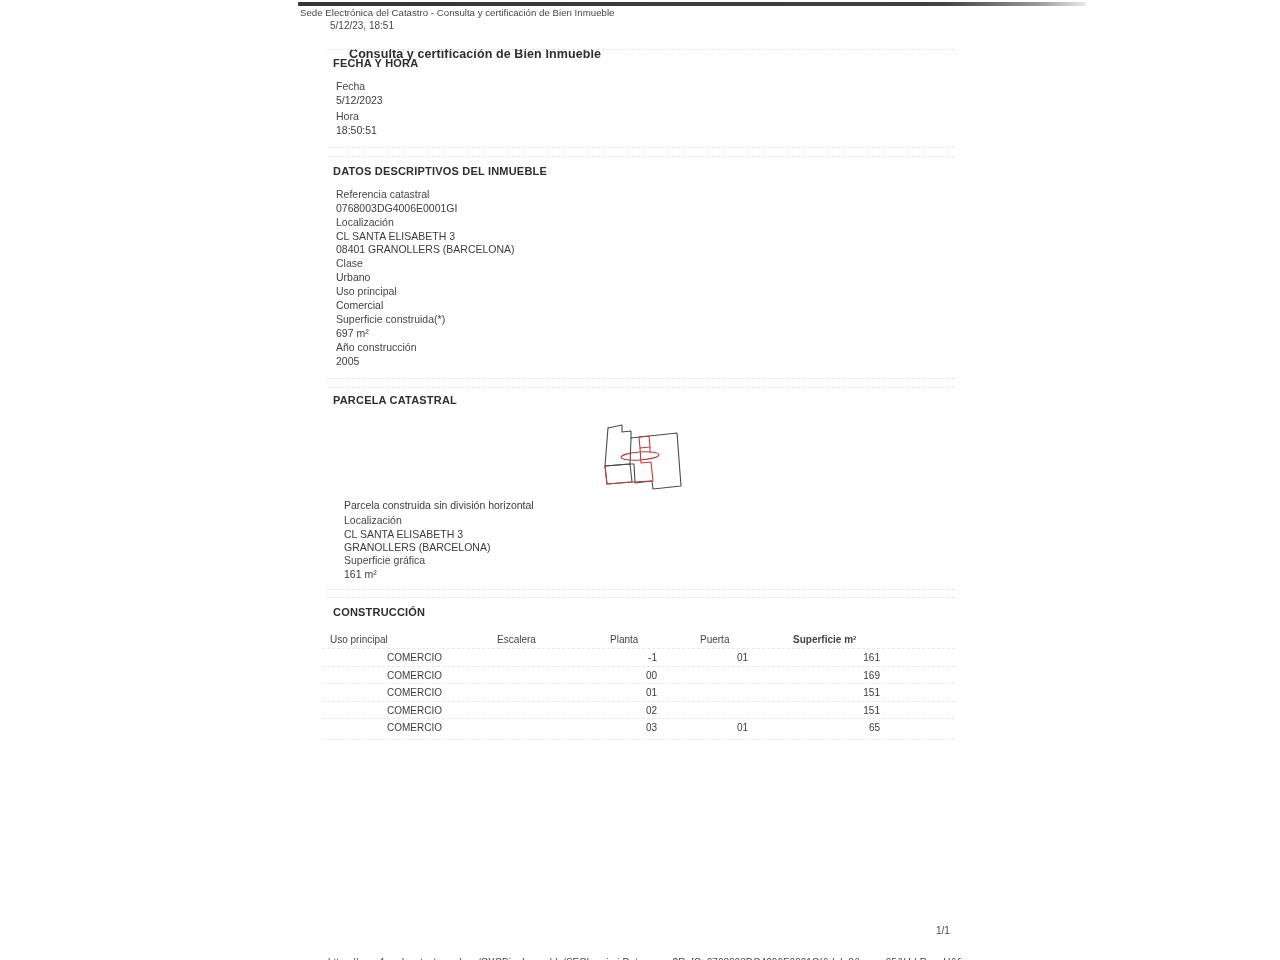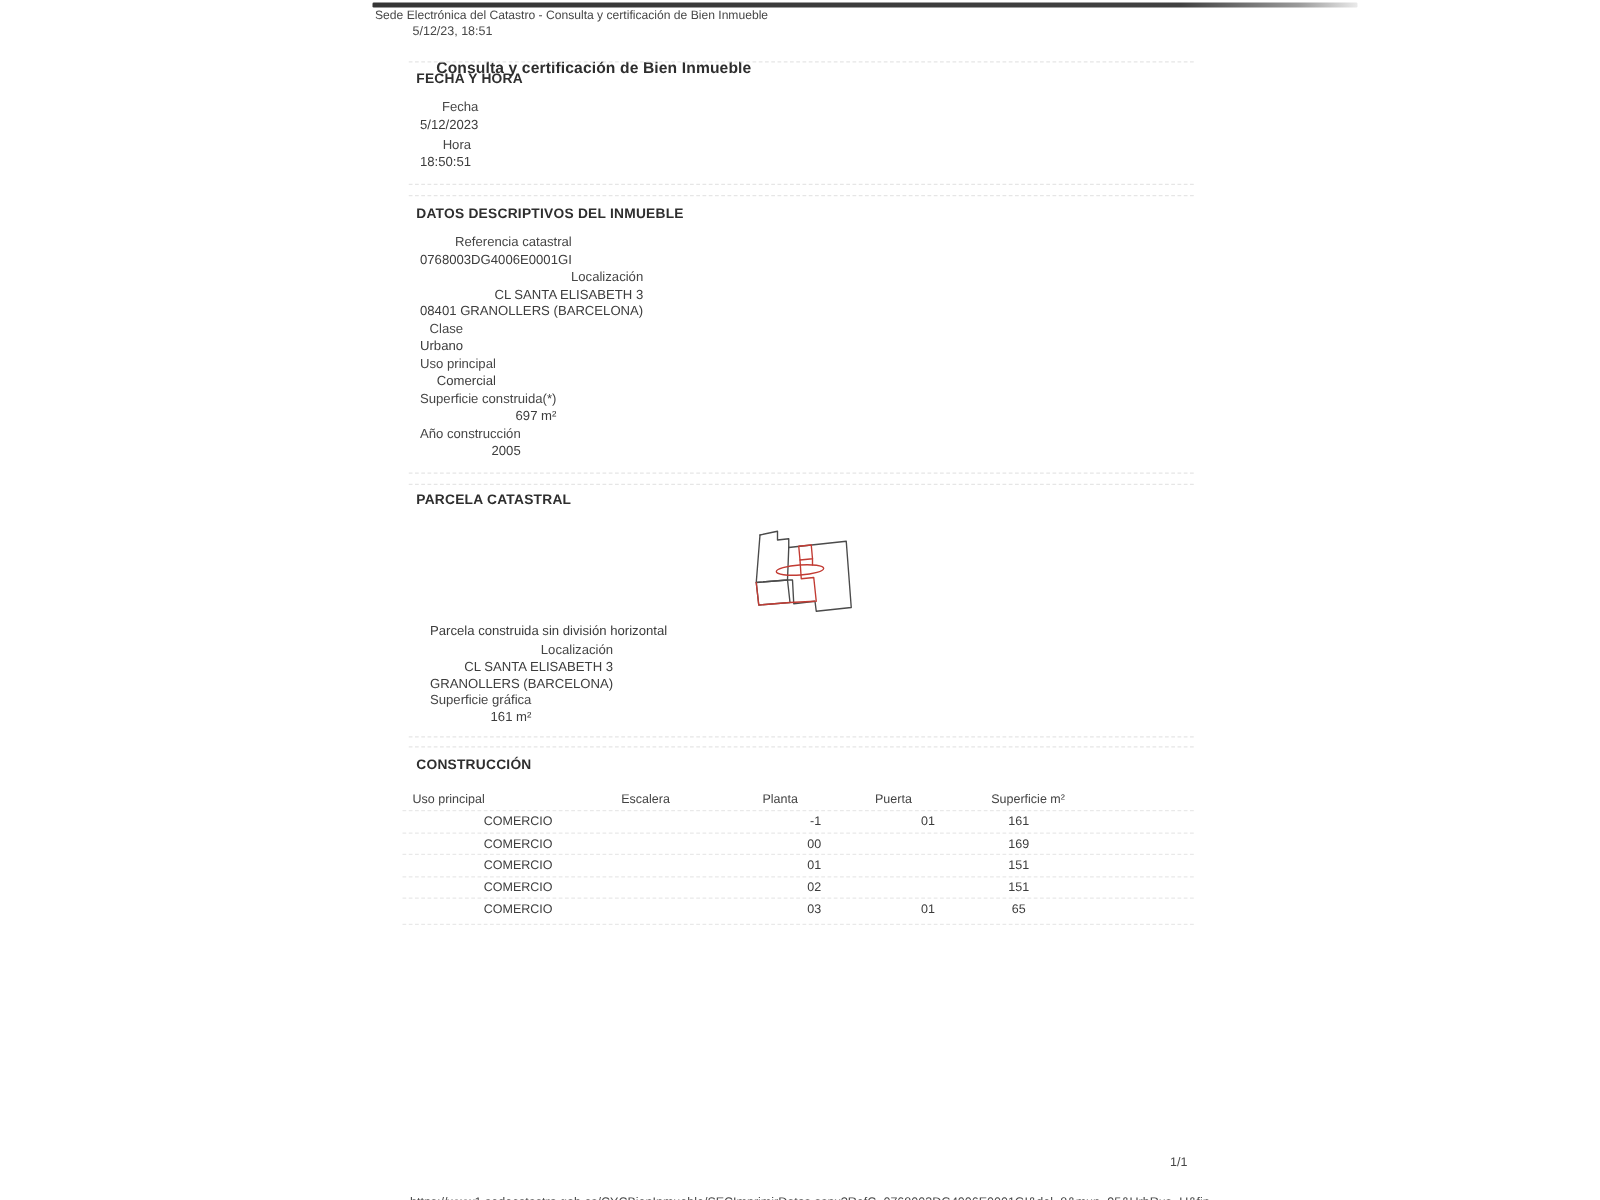--- a/index.html
+++ b/index.html
@@ -11,42 +11,42 @@
   .scan-strip{
     position:absolute;left:298px;top:2px;width:788px;height:4px;
     background:linear-gradient(90deg,#353535,#414141 82%,#9a9a9a 94%,#eaeaea 100%);
     border-radius:1px;
   }
   .ph-date{position:absolute;left:330px;top:7px;font-size:10px;color:#474747;margin-top:13px;}
   .ph-title{position:absolute;left:300px;top:7px;width:786px;text-align:left;font-size:9.7px;color:#474747;}
   .doc-title{position:absolute;left:333px;top:31px;margin:16px;font-size:12.5px;font-weight:bold;color:#2e2e2e;letter-spacing:0.1px;}
   .divider{position:absolute;left:327px;width:628px;height:0;border-top:1px dashed #e6e6e6;}
   .sec{position:absolute;left:333px;margin:0;font-size:11px;font-weight:bold;color:#2e2e2e;letter-spacing:0.2px;}
-  .field{position:absolute;left:336px;font-size:10.5px;line-height:13.5px;color:#3c3c3c;text-align:right;}
+  .field{position:absolute;left:336px;font-size:10.5px;line-height:13.5px;color:#3c3c3c;}
   .field.parcela-x{left:344px;}
   .field .lbl{color:#464646;}
   .note-line{position:absolute;left:344px;font-size:10.5px;color:#3c3c3c;}
   .map-wrap{position:absolute;left:595px;top:418px;width:95px;height:82px;}
   .ctable{
     position:absolute;left:325px;top:631px;width:560px;
     display:grid;grid-template-columns:170px 110px 55px 90px 135px;
     grid-template-rows:18px repeat(5,17.5px);
     font-size:10px;color:#3c3c3c;
   }
   .ctable .th{padding-top:2px;line-height:13px;color:#444444;}
   .ctable .th.c1{padding-left:5px;}
   .ctable .th.c2{padding-left:2px;}
   .ctable .th.c3{padding-left:5px;}
   .ctable .th.c4{padding-left:40px;}
-  .ctable .th.c5{padding-left:43px;}
+  .ctable .th.c5{padding-left:43px;font-weight:bold;}
   .ctable .td{line-height:17.5px;}
   .ctable .td.c1{padding-left:62px;}
   .ctable .td.c3{text-align:right;padding-right:3px;}
   .ctable .td.c4{text-align:right;padding-right:2px;}
-  .ctable .td.c5{text-align:center;padding-right:5px;}
+  .ctable .td.c5{text-align:right;padding-right:5px;}
   .table-line{border-top:1px dashed #e9e9e9;left:322px;width:633px;}
   .pf-url{position:absolute;left:328px;top:925px;font-size:10px;color:#474747;margin-top:32px;}
   .pf-page{position:absolute;left:936px;top:925px;font-size:10px;color:#474747;}
 </style>
 </head>
 <body>
 
 <div>
 
   <div class="scan-strip"></div>

